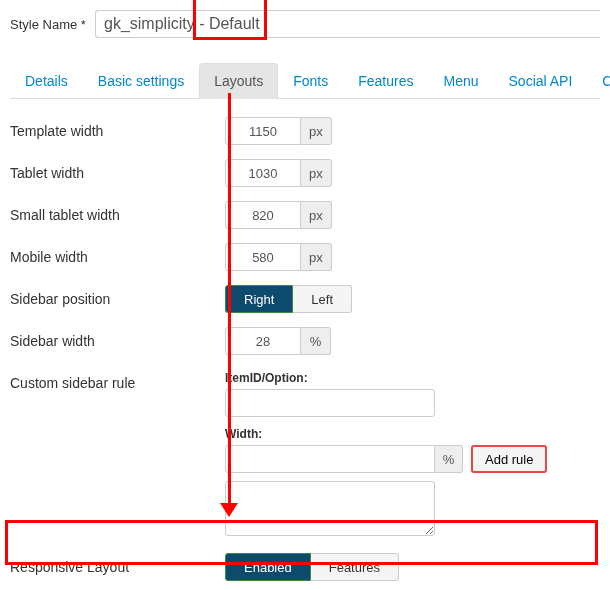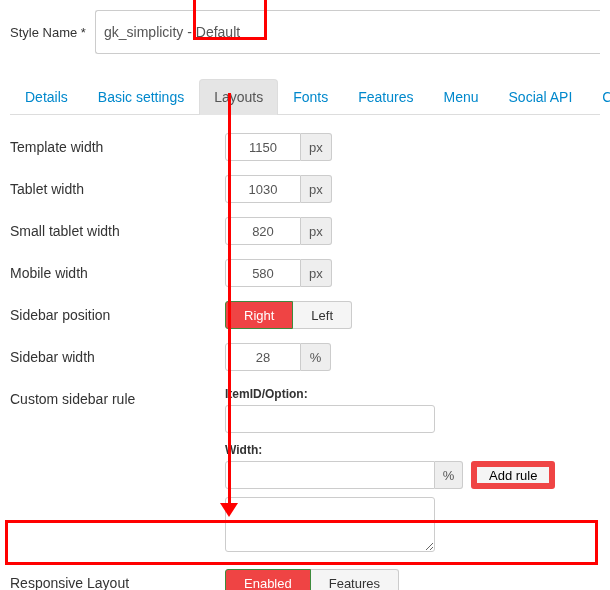--- a/index.html
+++ b/index.html
@@ -16,25 +16,25 @@
     display: flex;
     align-items: center;
     margin-bottom: 25px;
   }
   .style-label {
     width: 85px;
     font-size: 13px;
   }
   .style-input {
     flex: 1;
-    height: 44px;
+    height: 28px;
     padding: 3px 8px;
     border: 1px solid #ccc;
     border-radius: 3px 0 0 3px;
-    font-size: 14px;
+    font-size: 16px;
     color: #555;
     background: #fff;
     border-right: none;
   }
   .tabs {
     display: flex;
     border-bottom: 1px solid #ddd;
     gap: 0;
     margin-bottom: 18px;
     position: relative;
@@ -103,21 +103,21 @@
     background: #f5f5f5;
     color: #333;
     font-size: 13px;
     cursor: pointer;
     display: inline-flex;
     align-items: center;
   }
   .toggle-btn:first-child { border-radius: 3px 0 0 3px; }
   .toggle-btn:last-child { border-radius: 0 3px 3px 0; border-left: none; }
   .toggle-btn.active {
-    background: #ef4444;
+    background: #0c4a6e;
     border-color: #3d8b3d;
     color: #fff;
   }
   .sub-label {
     font-size: 12px;
     font-weight: bold;
     color: #333;
     margin-bottom: 4px;
     margin-top: 2px;
   }
@@ -146,21 +146,21 @@
     background: #eee;
     display: inline-flex;
     align-items: center;
     justify-content: center;
     font-size: 13px;
     color: #555;
   }
   .add-rule-btn {
     height: 28px;
     padding: 0 12px;
-    border: 6px solid #ef4444;
+    border: 2px solid #ef4444;
     border-radius: 3px;
     background: #f5f5f5;
     cursor: pointer;
     font-size: 13px;
   }
   .textarea-field {
     width: 210px;
     height: 55px;
     padding: 4px;
     border: 1px solid #ccc;

